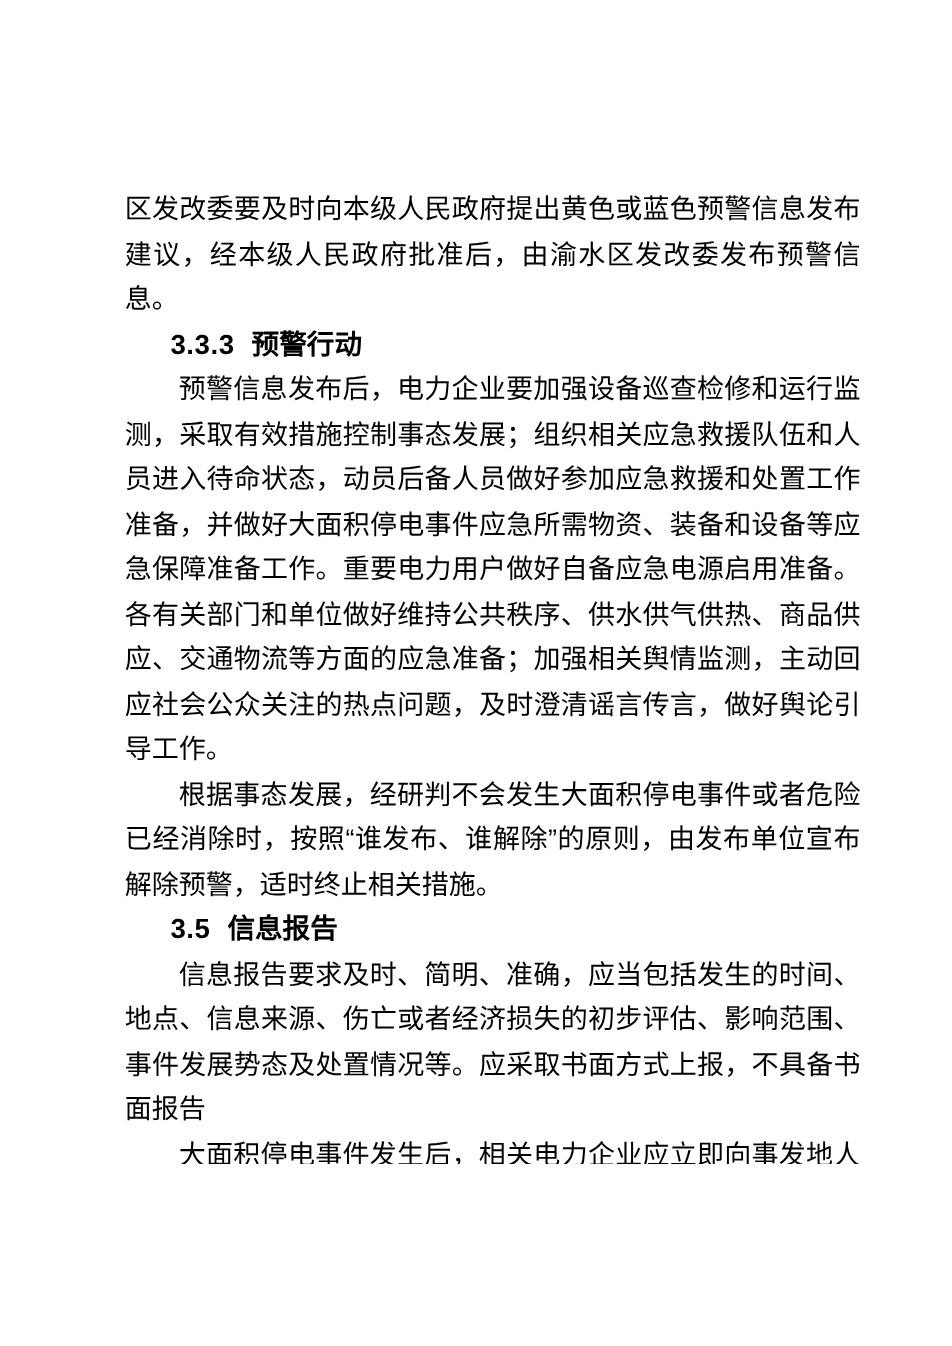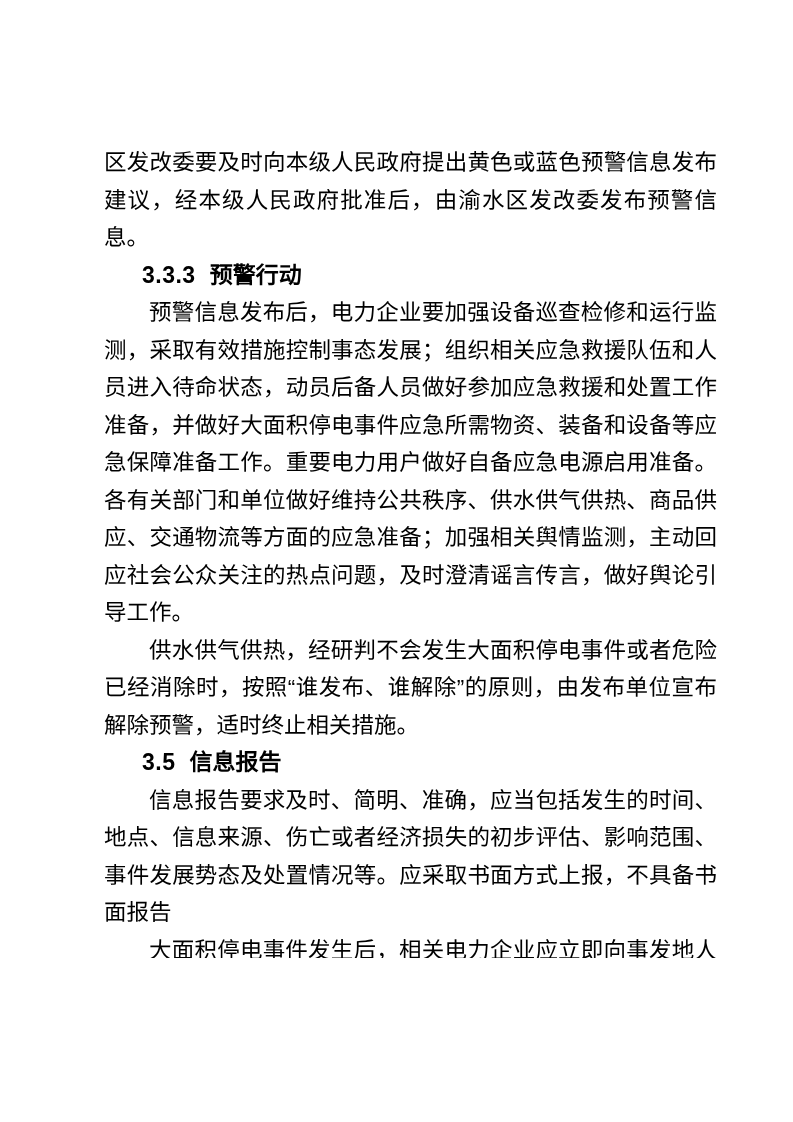--- a/index.html
+++ b/index.html
@@ -6,21 +6,21 @@
   html, body { background: #ffffff; }
   body {
     width: 793px;
     height: 1122px;
     position: relative;
     font-family: "Liberation Sans", sans-serif;
     color: #000000;
   }
   .page {
     position: absolute;
-    left: 0; top: 0;
+    left: 0; top: 12px;
     width: 793px;
     height: 958px;
     background: #ffffff;
     overflow: hidden;
   }
   .doc-body {
     position: absolute;
     left: 104px;
     top: 144px;
     width: 613px;
@@ -68,21 +68,21 @@
   }
 </style>
 </head>
 <body>
 
 <div class="page">
   <div class="doc-body">
       <p class="para no-indent">区发改委要及时向本级人民政府提出黄色或蓝色预警信息发布建议，经本级人民政府批准后，由渝水区发改委发布预警信息。</p>
       <h3 class="heading"><span class="heading-number">3.3.3</span><span class="heading-title">预警行动</span></h3>
       <p class="para">预警信息发布后，电力企业要加强设备巡查检修和运行监测，采取有效措施控制事态发展；组织相关应急救援队伍和人员进入待命状态，动员后备人员做好参加应急救援和处置工作准备，并做好大面积停电事件应急所需物资、装备和设备等应急保障准备工作。重要电力用户做好自备应急电源启用准备。各有关部门和单位做好维持公共秩序、供水供气供热、商品供应、交通物流等方面的应急准备；加强相关舆情监测，主动回应社会公众关注的热点问题，及时澄清谣言传言，做好舆论引导工作。</p>
-      <p class="para">供水供气供热，经研判不会发生大面积停电事件或者危险已经消除时，按照“谁发布、谁解除”的原则，由发布单位宣布解除预警，适时终止相关措施。</p>
+      <p class="para">根据事态发展，经研判不会发生大面积停电事件或者危险已经消除时，按照“谁发布、谁解除”的原则，由发布单位宣布解除预警，适时终止相关措施。</p>
       <h3 class="heading"><span class="heading-number">3.5</span><span class="heading-title">信息报告</span></h3>
       <p class="para">信息报告要求及时、简明、准确，应当包括发生的时间、地点、信息来源、伤亡或者经济损失的初步评估、影响范围、事件发展势态及处置情况等。应采取书面方式上报，不具备书面报告</p>
       <p class="para">大面积停电事件发生后，相关电力企业应立即向事发地人民政府电力运行主管部门、省市能源局和国家能源局相关派出机构报告。中央电力企业同时报告国家能源局。</p>
     </div>
   <div class="page-footer">
     <div class="page-number">— 53 —</div>
   </div>
 </div>
 
 </body></html>

